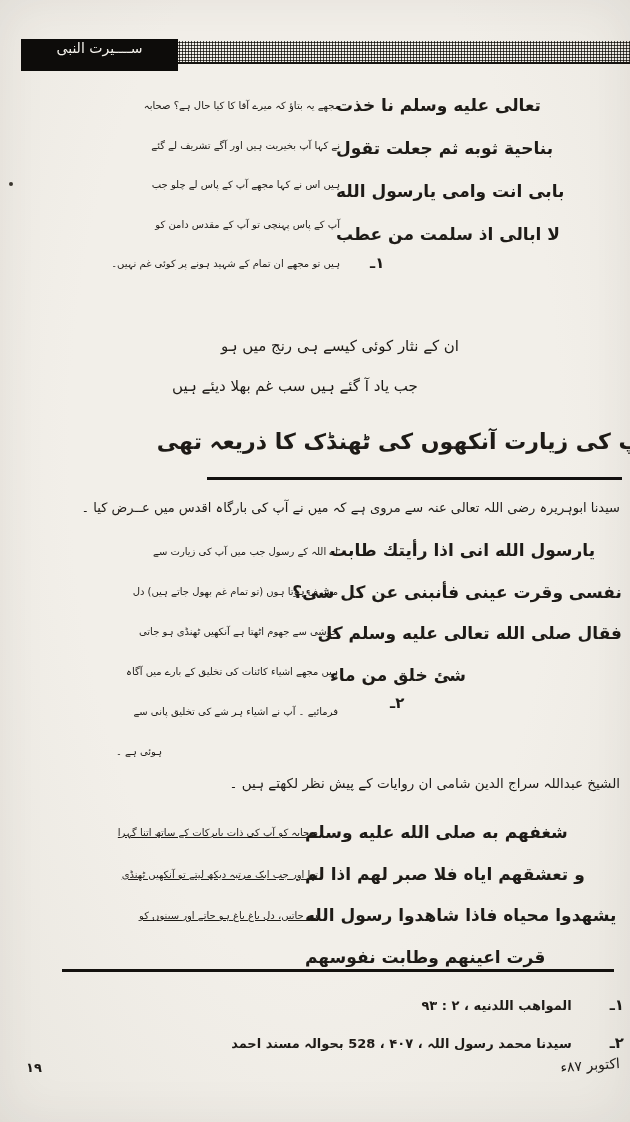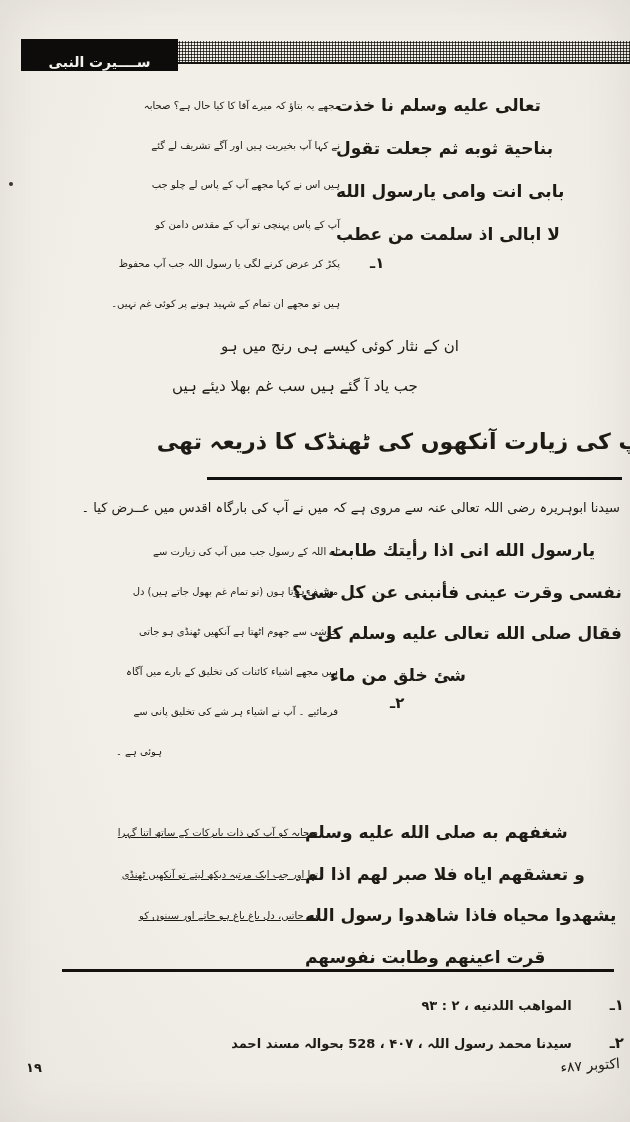--- a/index.html
+++ b/index.html
@@ -17,22 +17,22 @@
   
   .masthead-band{
     position:absolute;left:148px;top:41px;width:482px;height:21px;
     background-image:radial-gradient(circle,#15130f 0.95px,transparent 1.15px);
     background-size:3px 3px;
     border-bottom:2px solid #15130f;
   }
   .masthead-box{
     position:absolute;left:22px;top:40px;width:155px;height:30px;
     background:#0d0c0a;color:#f4f2ec;
-    display:flex;align-items:flex-end;justify-content:center;
-    direction:rtl;font-size:14px;font-weight:bold;z-index:2;
+    display:flex;align-items:flex-start;justify-content:center;
+    direction:rtl;font-size:14px;font-weight:normal;z-index:2;
     box-shadow:0 0 0 1px #0d0c0a;
   }
   
   .abs{position:absolute;}
   .rtl{direction:rtl;}
   .arabic-block{font-weight:bold;text-align:left;font-size:17px;white-space:nowrap;}
   .urdu-block{font-size:10px;text-align:right;white-space:nowrap;}
   .a-line,.t-line{white-space:nowrap;}
   .sec1-ar{left:336px;top:84px;width:286px;}
   .sec1-ar .a-line{line-height:43px;}
@@ -85,21 +85,20 @@
       <div class="a-line">بناحیة ثوبه ثم جعلت تقول</div>
       <div class="a-line">بابی انت وامی یارسول الله</div>
       <div class="a-line">لا ابالی اذ سلمت من عطب</div>
     </div>
   <div class="marker marker-1">۱ـ</div>
   <div class="abs rtl urdu-block sec1-ur">
       <div class="t-line">مجھے یہ بتاؤ کہ میرے آقا کا کیا حال ہے؟ صحابہ</div>
       <div class="t-line">نے کہا آپ بخیریت ہیں اور آگے تشریف لے گئے</div>
       <div class="t-line">ہیں اس نے کہا مجھے آپ کے پاس لے چلو جب</div>
       <div class="t-line">آپ کے پاس پہنچی تو آپ کے مقدس دامن کو</div>
-      <div class="t-line">پکڑ کر عرض کرنے لگی یا رسول اللہ جب آپ محفوظ</div>
       <div class="t-line">ہیں تو مجھے ان تمام کے شہید ہونے پر کوئی غم نہیں۔</div>
     </div>
   <div class="abs scan-dot"></div>
 
   <div class="abs rtl couplet">
       <div class="t-line">ان کے نثار کوئی کیسے ہی رنج میں ہو</div>
       <div class="t-line">جب یاد آ گئے ہیں سب غم بھلا دیئے ہیں</div>
     </div>
 
   <div class="abs rtl heading">
@@ -118,20 +117,21 @@
   <div class="marker marker-2">۲ـ</div>
   <div class="abs rtl urdu-block sec2-ur">
       <div class="t-line">اے اللہ کے رسول جب میں آپ کی زیارت سے</div>
       <div class="t-line">مشرف ہوتا ہوں (تو تمام غم بھول جاتے ہیں) دل</div>
       <div class="t-line">خوشی سے جھوم اٹھتا ہے آنکھیں ٹھنڈی ہو جاتی</div>
       <div class="t-line">ہیں مجھے اشیاء کائنات کی تخلیق کے بارے میں آگاہ</div>
       <div class="t-line">فرمائیے ۔ آپ نے اشیاء ہر شے کی تخلیق پانی سے</div>
       <div class="t-line">ہوئی ہے ۔</div>
     </div>
 
+  <div class="abs rtl transition">الشیخ عبداللہ سراج الدین شامی ان روایات کے پیش نظر لکھتے ہیں ۔</div>
 
   <div class="abs rtl arabic-block sec3-ar">
       <div class="a-line">شغفهم به صلی الله علیه وسلم</div>
       <div class="a-line">و تعشقهم ایاه فلا صبر لهم اذا لم</div>
       <div class="a-line">یشهدوا محیاه فاذا شاهدوا رسول الله</div>
       <div class="a-line">قرت اعینهم وطابت نفوسهم</div>
     </div>
   <div class="abs rtl urdu-block sec3-ur">
       <div class="t-line">صحابہ کو آپ کی ذات بابرکات کے ساتھ اتنا گہرا</div>
       <div class="t-line">تھا اور جب ایک مرتبہ دیکھ لیتے تو آنکھیں ٹھنڈی</div>

